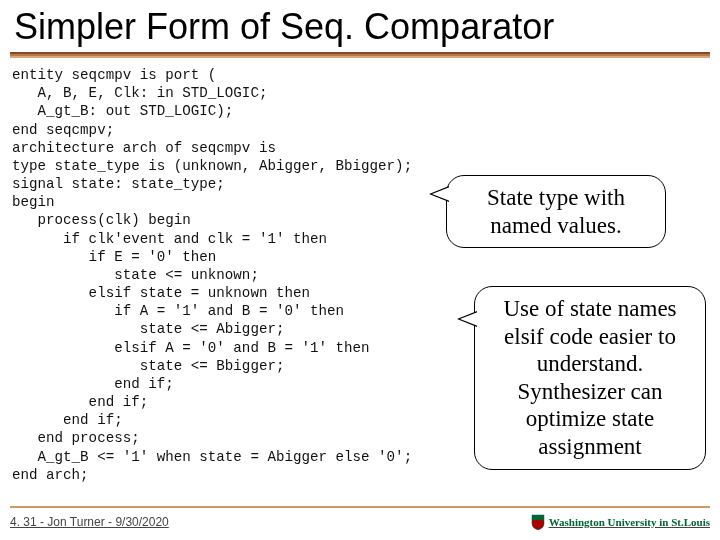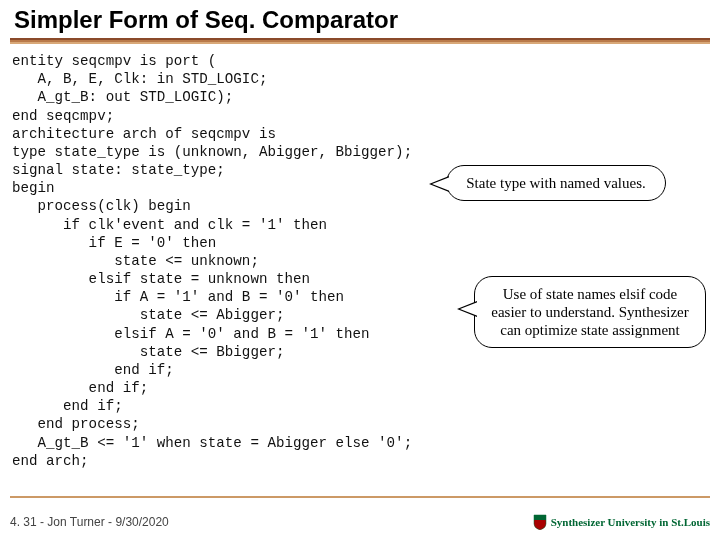--- a/index.html
+++ b/index.html
@@ -7,22 +7,22 @@
     padding: 0;
     width: 720px;
     height: 540px;
     font-family: Georgia, 'Times New Roman', serif;
     background: #fff;
     position: relative;
     overflow: hidden;
   }
   .slide-title {
     font-family: 'Comic Sans MS', cursive, sans-serif;
-    font-size: 24px;
-    font-weight: bold;
+    font-size: 36px;
+    font-weight: normal;
     color: #000;
     padding: 6px 14px 2px 14px;
     margin: 0;
   }
   .title-rule {
     margin: 2px 10px 6px 10px;
     height: 6px;
     background: linear-gradient(to bottom, #8a4a2a 0%, #8a4a2a 30%, #b97a4a 30%, #b97a4a 60%, #d8a878 60%, #d8a878 100%);
     border: none;
   }
@@ -35,24 +35,25 @@
     color: #111;
     padding: 2px 0 0 12px;
   }
   .callout {
     position: absolute;
     background: #fff;
     border: 1.5px solid #000;
     border-radius: 18px;
     padding: 8px 14px;
     font-family: 'Times New Roman', serif;
-    font-size: 15px;
+    font-size: 23px;
     line-height: 1.2;
     text-align: center;
     color: #000;
+    margin-top: 10px;
   }
   #callout1 {
     top: 165px;
     left: 446px;
     width: 190px;
   }
   #callout1 .tail-outer {
     position: absolute;
     left: -18px;
     top: 10px;
@@ -95,21 +96,22 @@
     left: 10px;
     right: 10px;
     height: 24px;
     border-top: 2px solid #cc9966;
     display: flex;
     justify-content: space-between;
     align-items: center;
     font-family: 'Comic Sans MS', cursive, sans-serif;
     font-size: 12px;
     color: #444;
-    padding-top: 12px;
+    padding-top: 2px;
+    text-decoration: underline;
   }
   .footer-logo {
     display: flex;
     align-items: center;
     gap: 4px;
   }
   .shield {
     width: 14px;
     height: 16px;
   }
@@ -162,15 +164,15 @@
   <span>Use of state names elsif code easier to understand. Synthesizer can optimize state assignment</span>
 </div>
 
 <div class="footer">
   <span>4. 31 - Jon Turner - 9/30/2020</span>
   <div class="footer-logo">
     <svg class="shield" viewBox="0 0 14 16">
       <path d="M1 1 L13 1 L13 10 Q13 14 7 16 Q1 14 1 10 Z" fill="#a00" stroke="#006633" stroke-width="0.5"></path>
       <path d="M1 1 L13 1 L13 6 L1 6 Z" fill="#006633"></path>
     </svg>
-    <span class="univ-text">Synthesizer University in St.Louis</span>
+    <span class="univ-text">Washington University in St.Louis</span>
   </div>
 </div>
 
 </body></html>

